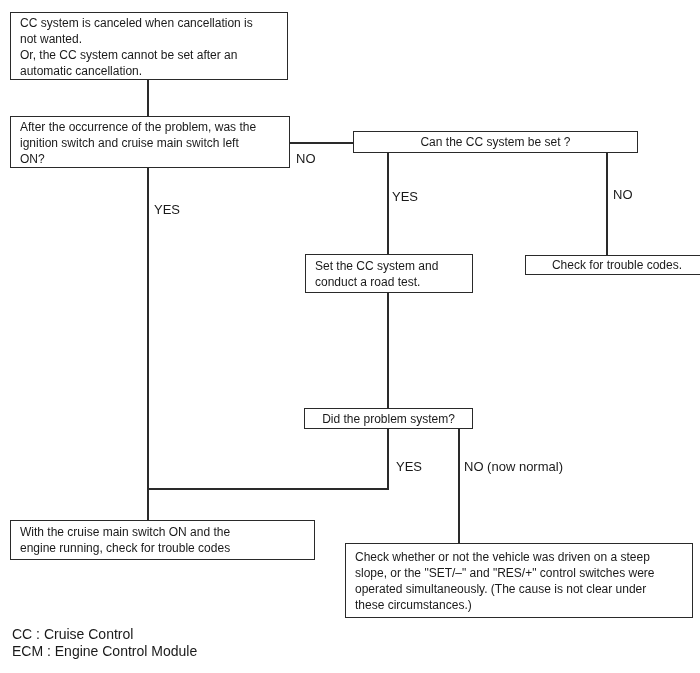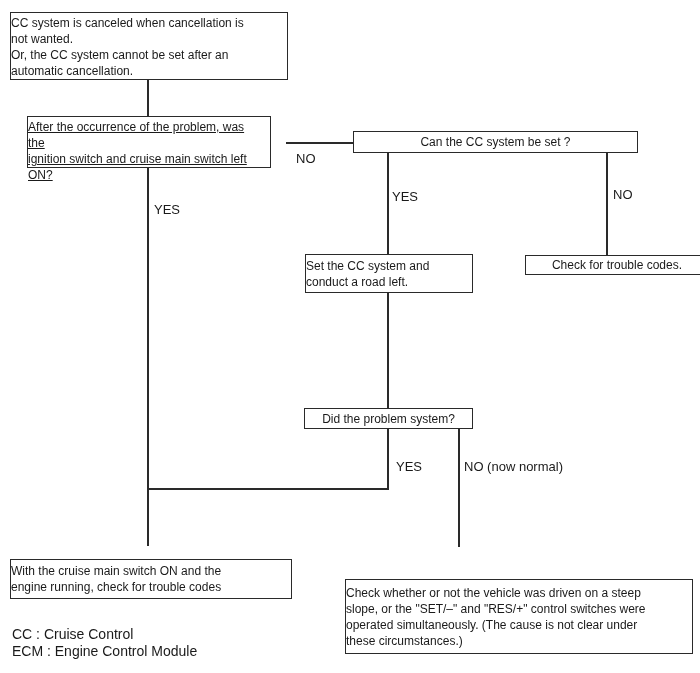--- a/index.html
+++ b/index.html
@@ -36,38 +36,38 @@
   
   .box {
     position: absolute;
     box-sizing: border-box;
     background: #ffffff;
     border: 1.5px solid #2a2a2a;
     font-size: 12px;
     line-height: 16px;
     white-space: pre-line;
     z-index: 2;
-    padding: 2px 8px 0 0;
+    padding: 2px 8px 0 9px;
   }
   .box.center {
     display: flex;
     align-items: center;
     justify-content: center;
     text-align: left;
     white-space: nowrap;
     padding: 0;
   }
   #b1 { left: 10px;  top: 12px;  width: 278px; height: 68px; }
-  #b2 { left: 27px;  top: 116px; width: 244px; height: 52px; text-decoration: underline; }
+  #b2 { left: 10px;  top: 116px; width: 280px; height: 52px; }
   #b3 { left: 353px; top: 131px; width: 285px; height: 22px; }
   #b4 { left: 305px; top: 254px; width: 168px; height: 39px; padding-top: 3px; }
   #b5 { left: 525px; top: 255px; width: 184px; height: 20px; }
   #b6 { left: 304px; top: 408px; width: 169px; height: 21px; }
-  #b7 { left: 10px;  top: 559px; width: 282px; height: 40px; padding-top: 3px; }
-  #b8 { left: 345px; top: 543px; width: 348px; height: 75px; padding-top: 5px; margin-top: 36px; }
+  #b7 { left: 10px;  top: 520px; width: 305px; height: 40px; padding-top: 3px; }
+  #b8 { left: 345px; top: 543px; width: 348px; height: 75px; padding-top: 5px; }
   
   .lbl {
     position: absolute;
     font-size: 13px;
     line-height: 14px;
     white-space: nowrap;
     z-index: 2;
     margin-top: 28px;
   }
   #lbl-no1  { left: 296px; top: 124px; }
@@ -107,21 +107,21 @@
 Or, the CC system cannot be set after an
 automatic cancellation.</div>
 
   <div class="box" id="b2">After the occurrence of the problem, was the
 ignition switch and cruise main switch left
 ON?</div>
 
   <div class="box center" id="b3">Can the CC system be set ?</div>
 
   <div class="box" id="b4">Set the CC system and
-conduct a road left.</div>
+conduct a road test.</div>
 
   <div class="box center" id="b5">Check for trouble codes.</div>
 
   <div class="box center" id="b6">Did the problem system?</div>
 
   <div class="box" id="b7">With the cruise main switch ON and the
 engine running, check for trouble codes</div>
 
   <div class="box" id="b8">Check whether or not the vehicle was driven on a steep
 slope, or the "SET/–" and "RES/+" control switches were

